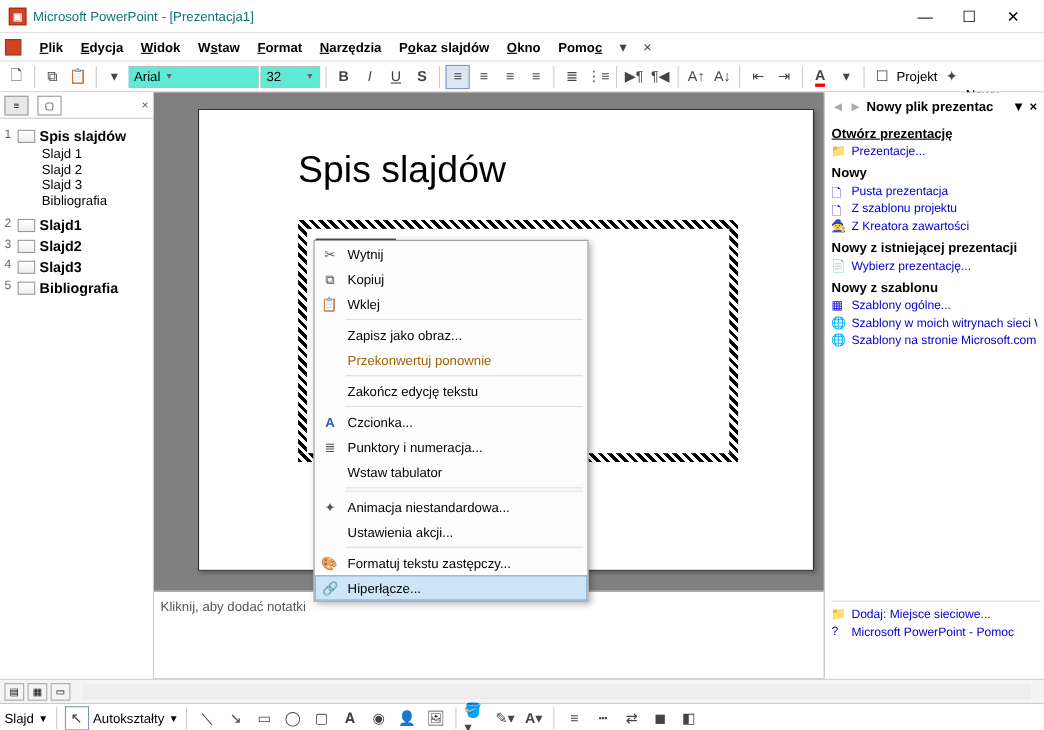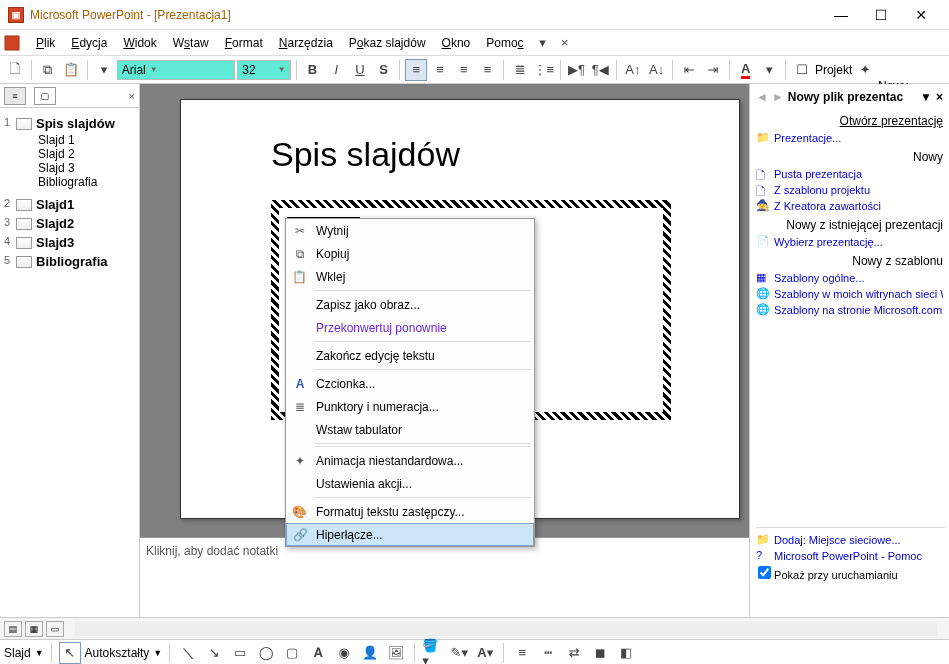--- a/index.html
+++ b/index.html
@@ -1,24 +1,24 @@
 <!DOCTYPE html>
 <html><head>
 <meta charset="utf-8">
 <style>
 * { box-sizing: border-box; margin: 0; padding: 0; font-family: "Segoe UI", Tahoma, sans-serif; }
 body { width: 949px; height: 664px; background: #f0f0f0; overflow: hidden; font-size: 12px; color: #000; }
 .titlebar { height: 30px; background: #fff; display: flex; align-items: center; padding: 0 8px; border-bottom: 1px solid #e0e0e0; }
 .titlebar .app-icon { width: 16px; height: 16px; background: #d04424; border: 1px solid #a03010; margin-right: 6px; display:flex; align-items:center; justify-content:center; color:#fff; font-size:9px; font-weight:bold;}
-.titlebar .title { font-size: 12px; color: #a16207; }
+.titlebar .title { font-size: 12px; color: #0f766e; }
 .titlebar .spacer { flex: 1; }
 .titlebar .winbtn { width: 40px; height: 28px; display: flex; align-items: center; justify-content: center; font-size: 14px; }
 .menubar { height: 26px; background: #fefefe; display: flex; align-items: center; padding: 0 2px; border-bottom: 1px solid #ddd; }
 .menubar .hicon { width: 20px; height: 20px; margin-right: 6px; display:flex;align-items:center;justify-content:center;}
-.menubar .mitem { padding: 3px 8px; font-size: 12px; }
+.menubar .mitem { padding: 3px 8px; font-size: 12px; font-weight: bold; }
 .menubar .mitem u { text-decoration: underline; }
 .menubar .help { margin-left: auto; margin-right: 4px; width: 180px; height: 20px; border: 1px solid #ccc; font-size: 11px; color: #888; padding: 0 4px; display:flex; align-items:center;}
 .toolbar { height: 28px; background: #fefefe; display: flex; align-items: center; padding: 0 4px; gap: 2px; border-bottom: 1px solid #ccc; }
 .tbtn { width: 22px; height: 22px; display: flex; align-items: center; justify-content: center; font-size: 13px; color:#444; }
 .tsep { width: 1px; height: 20px; background: #ccc; margin: 0 3px; }
 .fontbox { border: 1px solid #bbb; background: #5eead4; height: 20px; padding: 0 4px; display: flex; align-items: center; font-size: 12px; }
 .fontname { width: 120px; }
 .fontsize { width: 54px; justify-content: space-between; }
 .drop { font-size: 8px; color: #666; margin-left: 4px; }
 .main { display: flex; height: 533px; }
@@ -37,28 +37,28 @@
 .editor { flex: 1; background: #808080; position: relative; overflow: hidden; }
 .slide { position: absolute; left: 40px; top: 15px; width: 560px; height: 420px; background: #fff; border: 1px solid #333; box-shadow: 2px 2px 4px rgba(0,0,0,0.3); }
 .slide-title { position: absolute; left: 90px; top: 35px; font-size: 34px; font-family: Arial; }
 .slide-body { position: absolute; left: 90px; top: 100px; width: 400px; height: 220px; border: 8px solid transparent; border-image: repeating-linear-gradient(45deg,#000,#000 3px,#fff 3px,#fff 6px) 8; padding: 8px; }
 .body-line { font-family: Arial; font-size: 24px; line-height: 30px; }
 .sel { background: #000; color: #fff; }
 .notes { position:absolute; left:0; bottom:0; right:0; height:80px; background:#fff; border-top:1px solid #999; padding:6px; font-size:12px; color:#555;}
 .taskpane { width: 200px; background: #fff; border-left: 1px solid #ccc; padding: 4px 6px; font-size: 11px; overflow:hidden;}
 .tp-head { display: flex; align-items: center; padding: 2px 0 6px 0; font-weight: bold; font-size:12px;}
 .tp-head .nav { color:#aaa; margin-right:4px;}
-.tp-sec { font-weight: normal; padding: 4px 0 2px 0; font-size:12px;text-align:right;}
+.tp-sec { font-weight: bold; padding: 4px 0 2px 0; font-size:12px;}
 .tp-sec.ul { text-decoration: underline; }
 .tp-link { color: #0000cc; padding: 2px 0 2px 18px; position: relative; font-size:11px; white-space:nowrap; overflow:hidden;}
 .tp-link .ico { position:absolute; left:0; top:1px; width:14px; height:14px; font-size:11px;}
 .tp-bottom { position:absolute; bottom:30px; width:190px;}
 .context-menu { position: absolute; left: 285px; top: 218px; width: 250px; background: #fdfdfd; border: 1px solid #999; box-shadow: 2px 2px 6px rgba(0,0,0,0.3); z-index: 100; }
 .cm-item { display: flex; align-items: center; height: 23px; padding: 0 8px 0 30px; font-size: 12px; position:relative;}
-.cm-item.disabled { color: #6d28d9; }
+.cm-item.disabled { color: #a16207; }
 .cm-item.hover { background: #cde6f7; border:1px solid #7da2ce; padding:0 7px 0 29px; height:23px;}
 .cm-sep { height: 1px; background: #ddd; margin: 2px 4px 2px 28px; }
 .cm-ico { position:absolute; left:6px; width:16px; text-align:center; font-size:12px; color:#555;}
 .viewbar { height: 22px; background: #f4f4f4; border-top: 1px solid #ccc; display: flex; align-items: center; padding: 0 4px; gap:3px;}
 .vbtn { width:18px; height:16px; border:1px solid #aaa; font-size:9px; display:flex;align-items:center;justify-content:center;}
 .drawbar { height: 26px; background: #fefefe; border-top: 1px solid #ccc; display:flex; align-items:center; padding:0 4px; gap:4px; font-size:12px;}
 svg { display:block; }
 </style>
 </head>
 <body>
@@ -220,21 +220,20 @@
     <div class="tp-sec">Nowy z istniejącej prezentacji</div>
     <div class="tp-link"><span class="ico">📄</span><span>Wybierz prezentację...</span></div>
     <div class="tp-sec">Nowy z szablonu</div>
     <div class="tp-link"><span class="ico">▦</span><span>Szablony ogólne...</span></div>
     <div class="tp-link"><span class="ico">🌐</span><span>Szablony w moich witrynach sieci Web</span></div>
     <div class="tp-link"><span class="ico">🌐</span><span>Szablony na stronie Microsoft.com</span></div>
     <div class="tp-bottom">
       <div style="border-top:1px solid #ddd;margin:4px 0;padding-top:4px;">
       <div class="tp-link"><span class="ico">📁</span><span>Dodaj: Miejsce sieciowe...</span></div>
       <div class="tp-link"><span class="ico">?</span><span>Microsoft PowerPoint - Pomoc</span></div>
-      <div style="padding:2px 0 2px 2px;font-size:11px;"><input type="checkbox" checked="" style=""> <span>Pokaż przy uruchamianiu</span></div>
       </div>
     </div>
   </div>
 </div>
 
 <div class="context-menu">
   <div class="cm-item">
       <span class="cm-ico">✂</span>
       <span>Wytnij</span>
     </div>

